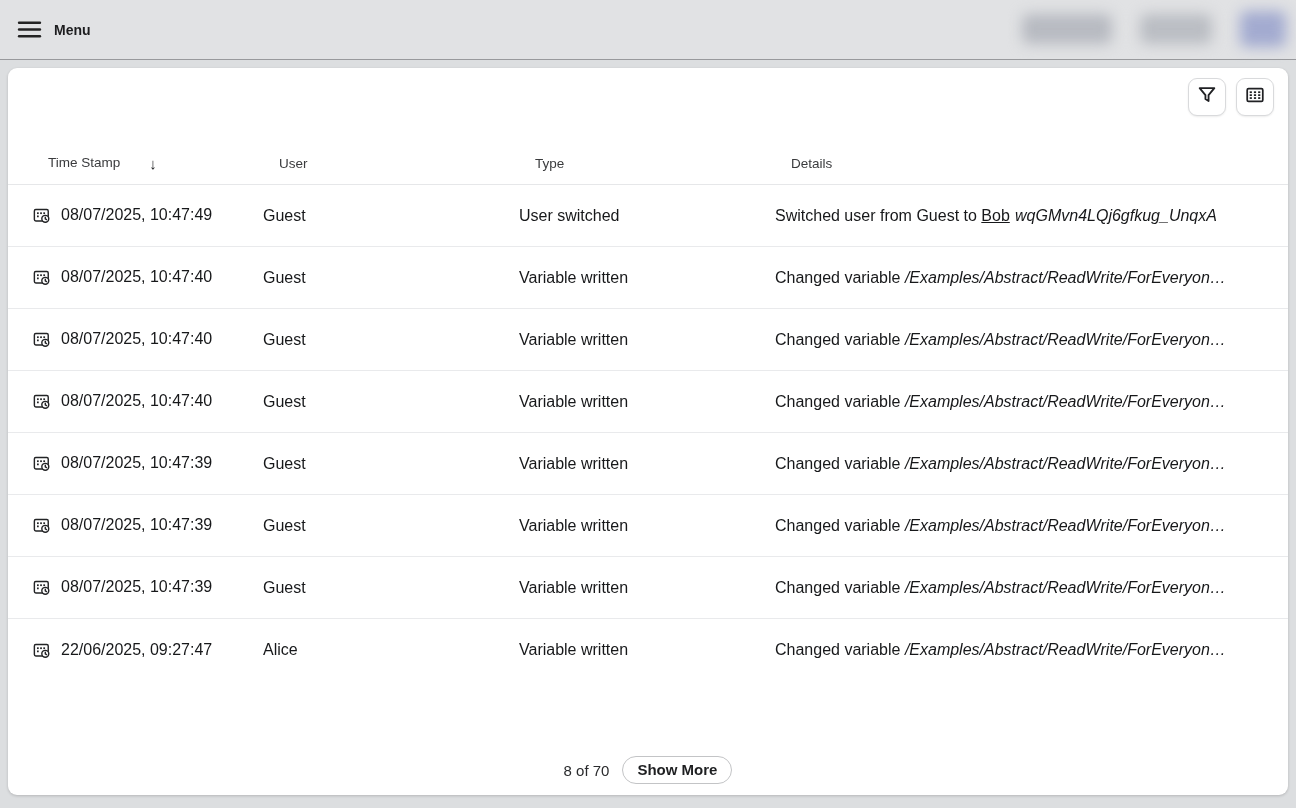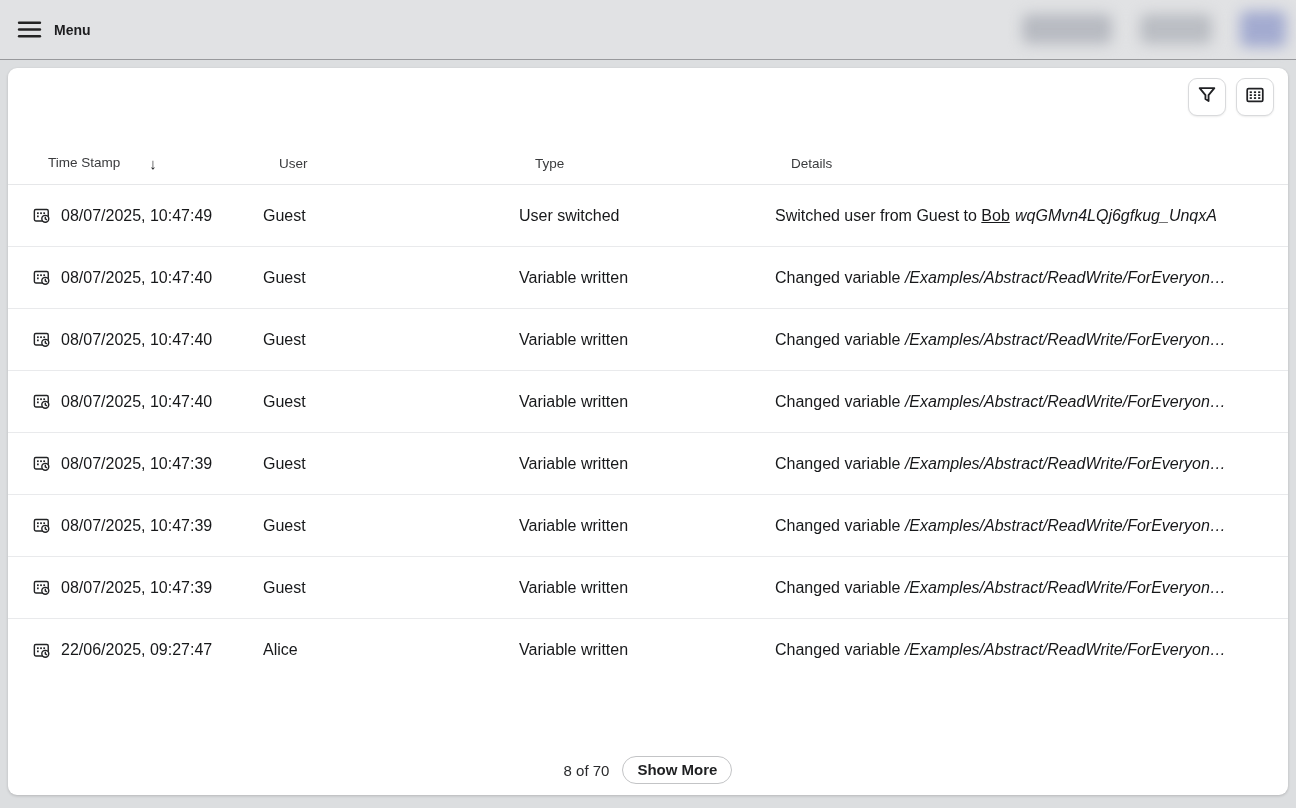--- a/index.html
+++ b/index.html
@@ -84,21 +84,21 @@
   .th { display: flex; gap: 29px; margin-left: 16px; }
   .sort-arrow { font-size: 15px; color: #232426; }
   .row {
     height: 62px;
     border-bottom: 1px solid #e9eaec;
     font-size: 16px;
     color: #17181a;
     cursor: default;
   }
   .row:last-child { border-bottom: none; }
-  .cell-ts { display: flex; align-items: center; gap: 10px; }
+  .cell-ts { display: flex; gap: 10px; }
   .cal-icon { display: flex; color: #232426; flex: none; }
   .cell-details {
     white-space: nowrap;
     overflow: hidden;
     padding-right: 2px;
   }
   .details-link { text-decoration: underline; }
   .details-link:not(:empty) { margin-right: 0.33em; text-decoration: underline; }
   .details-link:empty { display: none; }
   .details-italic { font-style: italic; }

